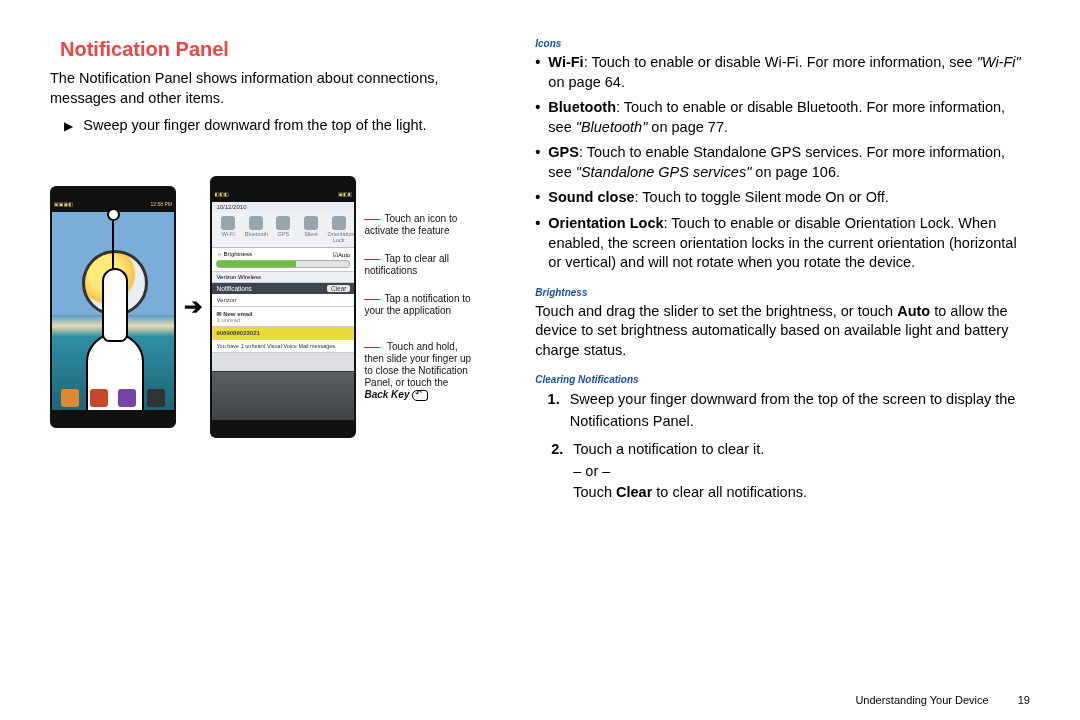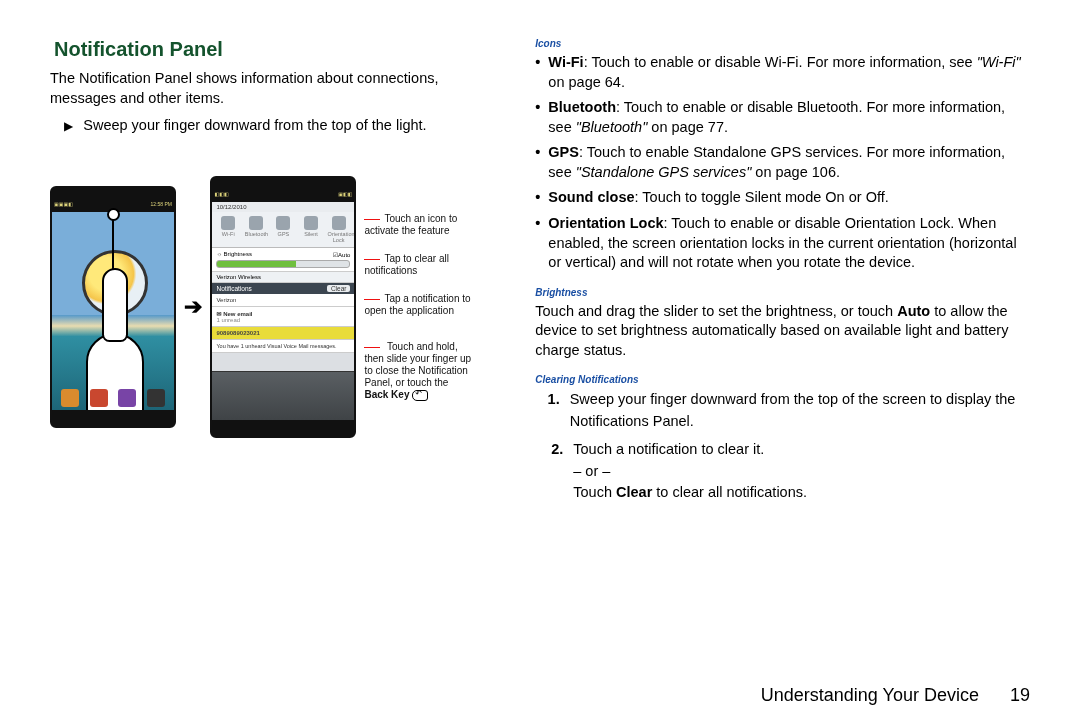--- a/index.html
+++ b/index.html
@@ -21,24 +21,24 @@
     gap: 40px;
   }
   .col {
     flex: 1;
     min-width: 0;
   }
   .left {
     flex: 0.9;
   }
   h1.section-title {
-    color: #14532d;
+    color: #ef4444;
     font-size: 20px;
     font-weight: bold;
-    margin: 0 0 8px 4px;
+    margin: 0 0 8px 10px;
   }
   h2.subhead {
     color: #1a4fa3;
     font-style: italic;
     font-weight: bold;
     font-size: 10px;
     margin: 14px 0 4px 0;
   }
   p {
     font-size: 14.5px;
@@ -242,41 +242,41 @@
   }
   .callouts div::before {
     content:"";
     display:inline-block;
     width:16px; height:0;
     border-top:1px solid #e11;
     margin-right:4px;
     vertical-align:middle;
   }
   .callouts .last { margin-top:8px; }
-  .callouts b { font-weight:bold; }
+  .callouts b { font-weight:bold;font-style:italic; }
   .back-key {
     display:inline-block;
     width:14px; height:9px;
     border:1px solid #000;
     border-radius:5px 3px 3px 5px;
     position:relative;
     vertical-align:middle;
   }
   .back-key::before {
     content:"↶";
     position:absolute;
     font-size:8px;
     top:-2px; left:2px;
   }
   
   .footer {
     position:absolute;
     bottom:14px;
     right:50px;
-    font-size:18px;
+    font-size:11px;
     color:#000;
   }
   .footer .pn { margin-left:26px; }
 </style>
 </head>
 <body>
 
 <div class="page">
 
   <div class="col left">
@@ -343,21 +343,21 @@
           <span style="color:#888">1 unread</span>
         </div>
         <div class="np-item green">9089089023021</div>
         <div class="np-item" style="font-size:5.5px">You have 1 unheard Visual Voice Mail messages.</div>
         <div class="np-handle"></div>
       </div>
 
       <div class="callouts">
         <div>Touch an icon to activate the feature</div>
         <div>Tap to clear all notifications</div>
-        <div>Tap a notification to open the application</div>
+        <div>Tap a notification to your the application</div>
         <div class="last">
           <span>Touch and hold, then slide your finger up to close the Notification Panel, or touch the</span><br>
           <b>Back Key</b> <span class="back-key"></span>
         </div>
       </div>
     </div>
   </div>
 
   <div class="col">
     <h2 class="subhead" style="margin-top:0">Icons</h2>

